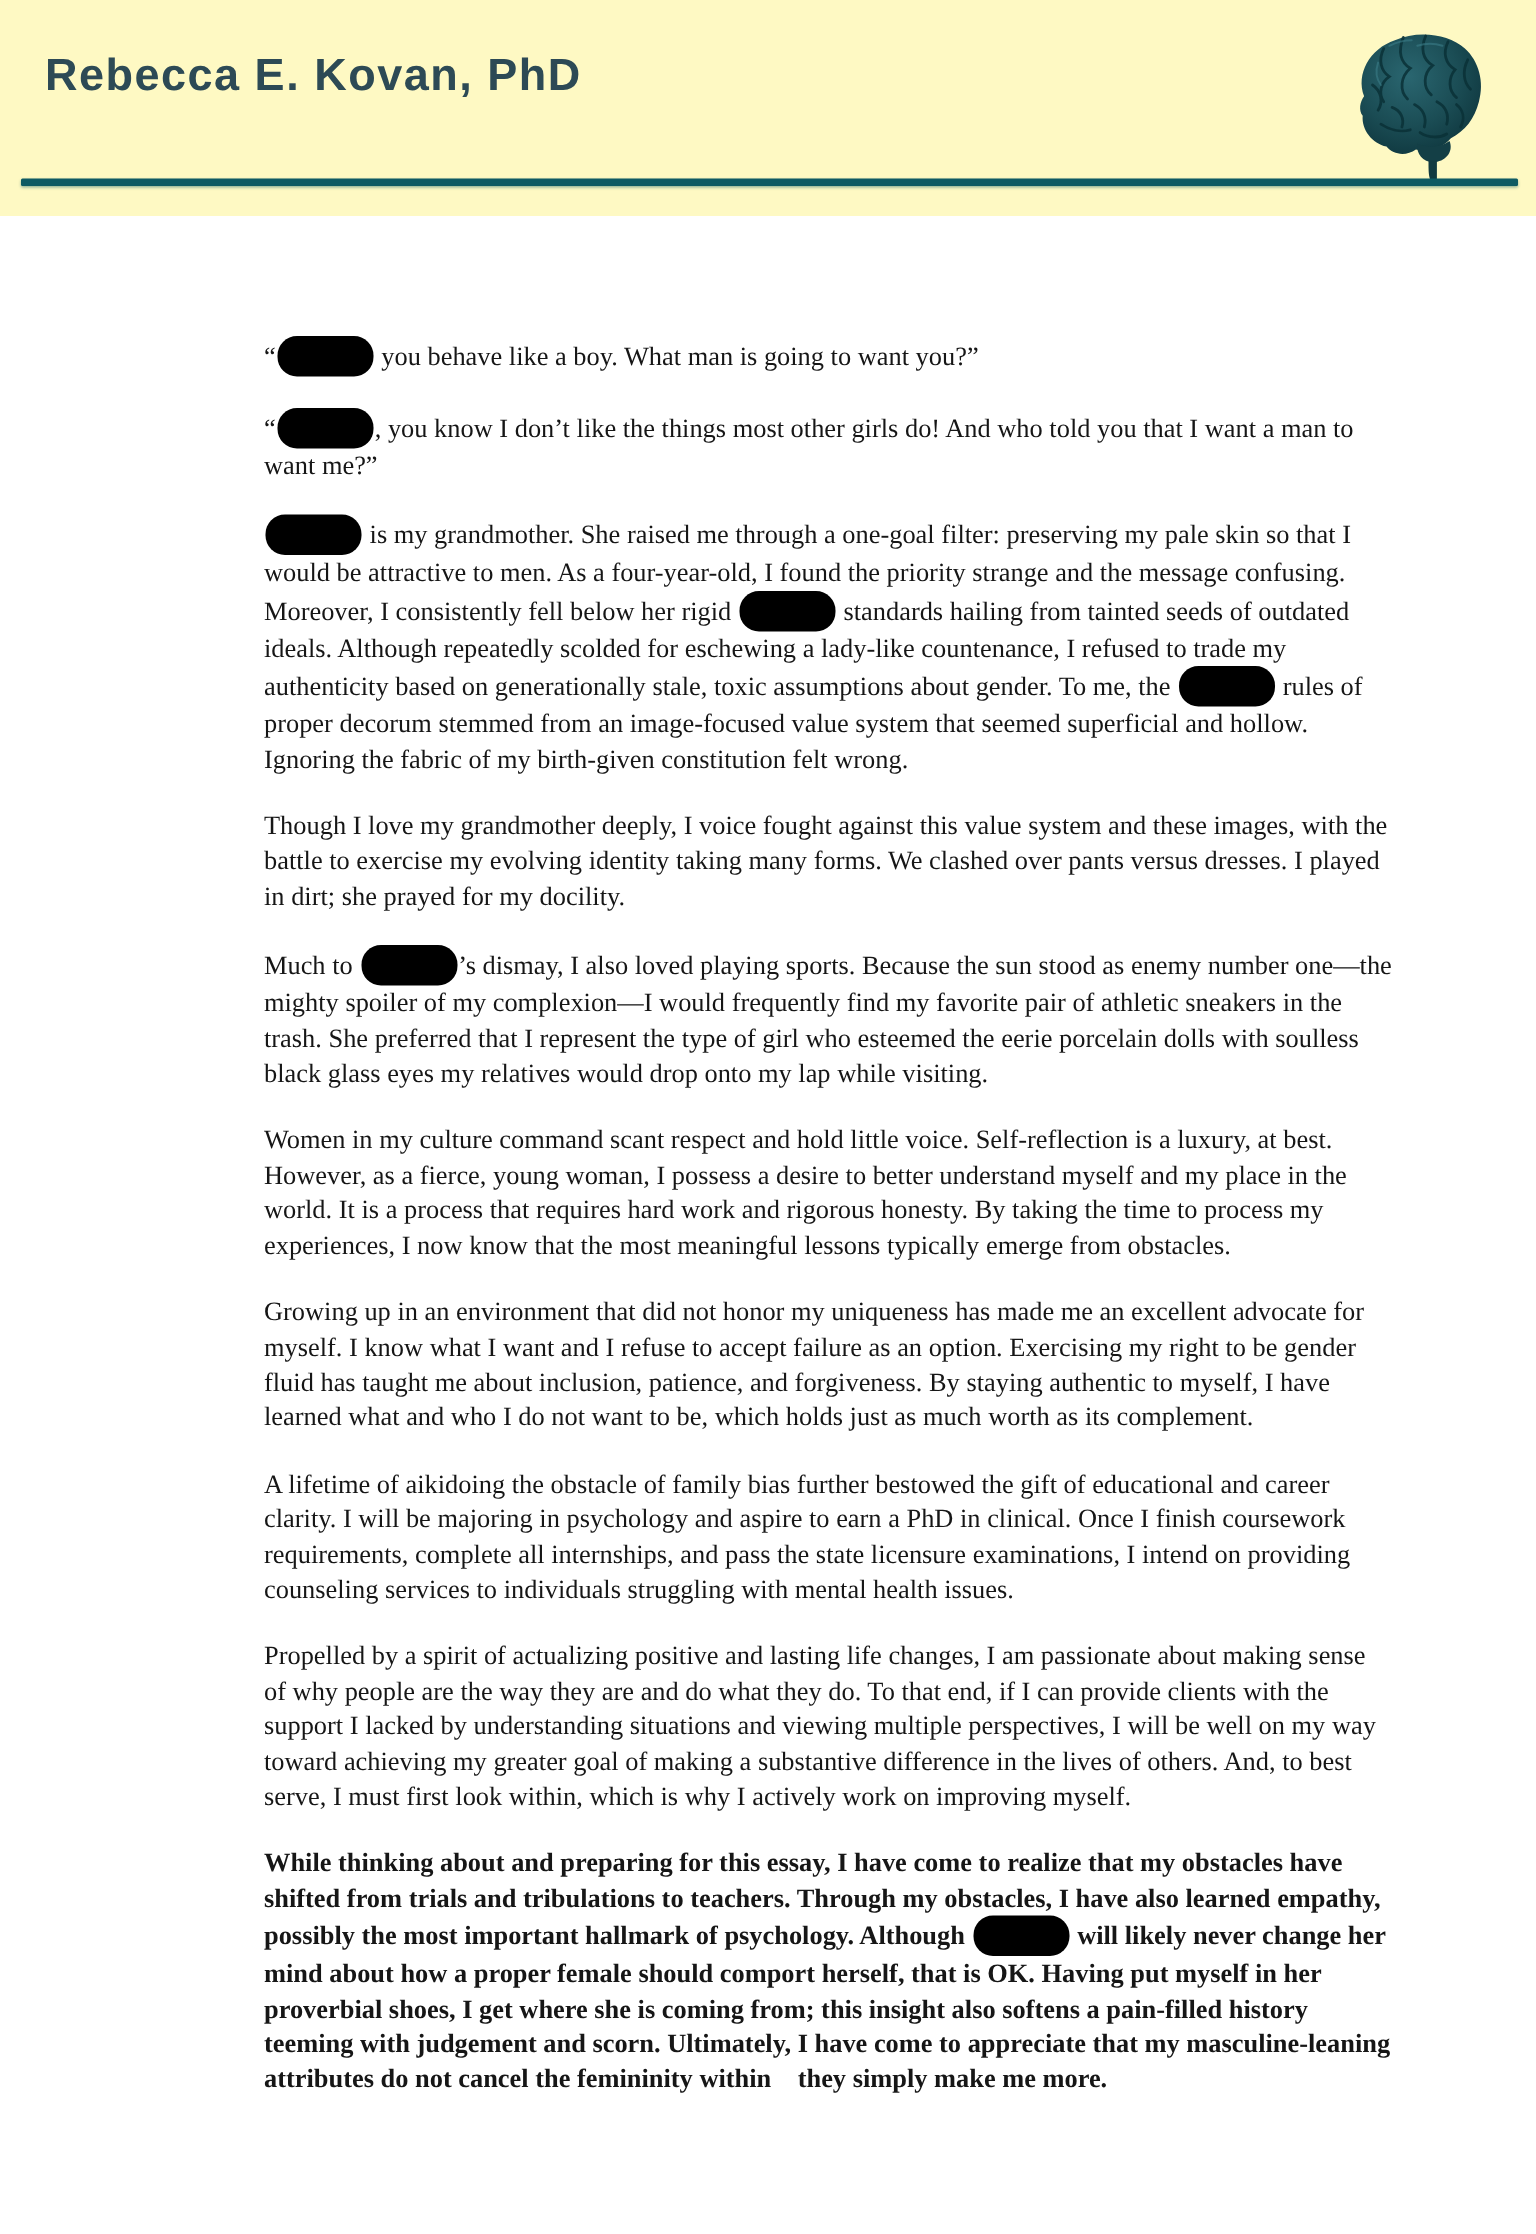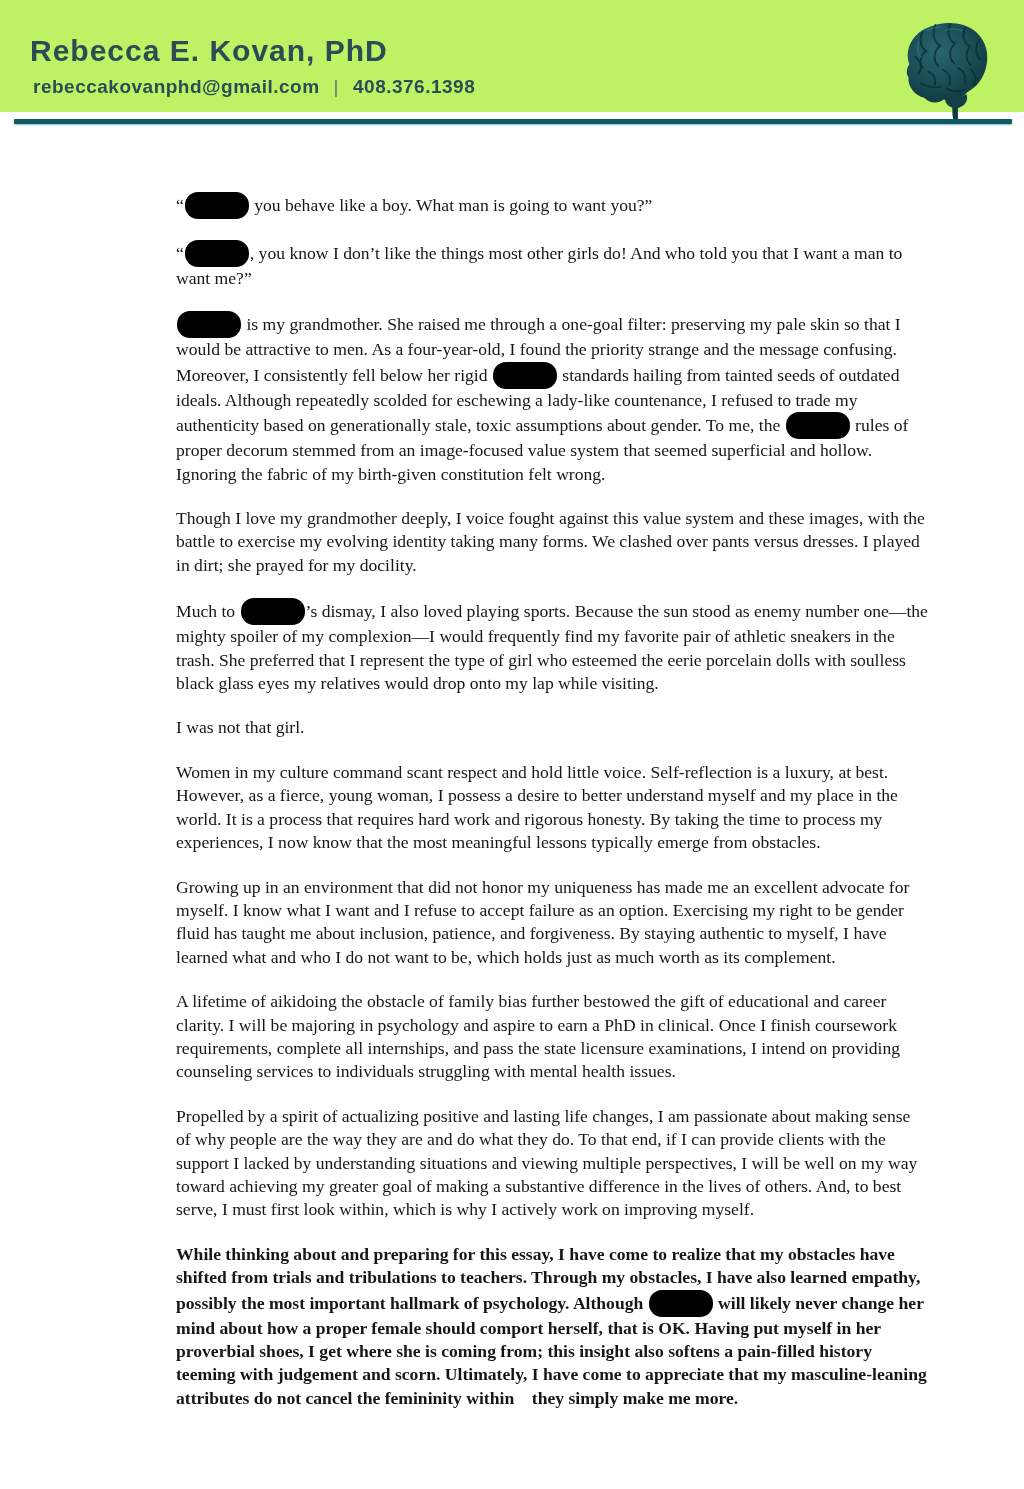--- a/index.html
+++ b/index.html
@@ -9,22 +9,22 @@
     min-height: 1489px;
     position: relative;
     font-family: "Liberation Serif", "DejaVu Serif", serif;
     color: #141414;
   }
 
   
   .letterhead {
     position: relative;
     width: 100%;
-    height: 112px;
-    background: #bef264;
+    height: 144px;
+    background: #fef9c3;
   }
   .lh-name {
     position: absolute;
     left: 30px;
     top: 34px;
     font-family: "Liberation Sans", "DejaVu Sans", sans-serif;
     font-weight: 700;
     font-size: 30px;
     letter-spacing: 1px;
     color: #2d4a55;
@@ -88,23 +88,20 @@
     border-radius: 13px;
     vertical-align: -8px;
     margin: 0 1px;
   }
 </style>
 </head>
 <body>
 
 <header class="letterhead">
   <div class="lh-name">Rebecca E. Kovan, PhD</div>
-  <div class="lh-contact">
-    <span>rebeccakovanphd@gmail.com</span><span class="pipe">|</span><span>408.376.1398</span>
-  </div>
 
   <svg class="brain-logo" viewBox="0 0 120 120" aria-hidden="true">
     <defs>
       <radialGradient id="bg1" cx="40%" cy="35%" r="75%">
         <stop offset="0%" stop-color="#2a6670"></stop>
         <stop offset="55%" stop-color="#1b4d55"></stop>
         <stop offset="100%" stop-color="#0d343b"></stop>
       </radialGradient>
     </defs>
 
@@ -138,19 +135,18 @@
 
   <div class="rule"></div>
 </header>
 
 <main class="essay">
     <p class="para">“<span class="redaction"></span> you behave like a boy. What man is going to want you?”</p>
     <p class="para">“<span class="redaction"></span>, you know I don’t like the things most other girls do! And who told you that I want a man to want me?”</p>
     <p class="para"><span class="redaction"></span> is my grandmother. She raised me through a one-goal filter: preserving my pale skin so that I would be attractive to men. As a four-year-old, I found the priority strange and the message confusing. Moreover, I consistently fell below her rigid <span class="redaction"></span> standards hailing from tainted seeds of outdated ideals. Although repeatedly scolded for eschewing a lady-like countenance, I refused to trade my authenticity based on generationally stale, toxic assumptions about gender. To me, the <span class="redaction"></span> rules of proper decorum stemmed from an image-focused value system that seemed superficial and hollow. Ignoring the fabric of my birth-given constitution felt wrong.</p>
     <p class="para">Though I love my grandmother deeply, I voice fought against this value system and these images, with the battle to exercise my evolving identity taking many forms. We clashed over pants versus dresses. I played in dirt; she prayed for my docility.</p>
     <p class="para">Much to <span class="redaction"></span>’s dismay, I also loved playing sports. Because the sun stood as enemy number one—the mighty spoiler of my complexion—I would frequently find my favorite pair of athletic sneakers in the trash. She preferred that I represent the type of girl who esteemed the eerie porcelain dolls with soulless black glass eyes my relatives would drop onto my lap while visiting.</p>
-    <p class="para">I was not that girl.</p>
     <p class="para">Women in my culture command scant respect and hold little voice. Self-reflection is a luxury, at best. However, as a fierce, young woman, I possess a desire to better understand myself and my place in the world. It is a process that requires hard work and rigorous honesty. By taking the time to process my experiences, I now know that the most meaningful lessons typically emerge from obstacles.</p>
     <p class="para">Growing up in an environment that did not honor my uniqueness has made me an excellent advocate for myself. I know what I want and I refuse to accept failure as an option. Exercising my right to be gender fluid has taught me about inclusion, patience, and forgiveness. By staying authentic to myself, I have learned what and who I do not want to be, which holds just as much worth as its complement.</p>
     <p class="para">A lifetime of aikidoing the obstacle of family bias further bestowed the gift of educational and career clarity. I will be majoring in psychology and aspire to earn a PhD in clinical. Once I finish coursework requirements, complete all internships, and pass the state licensure examinations, I intend on providing counseling services to individuals struggling with mental health issues.</p>
     <p class="para">Propelled by a spirit of actualizing positive and lasting life changes, I am passionate about making sense of why people are the way they are and do what they do. To that end, if I can provide clients with the support I lacked by understanding situations and viewing multiple perspectives, I will be well on my way toward achieving my greater goal of making a substantive difference in the lives of others. And, to best serve, I must first look within, which is why I actively work on improving myself.</p>
     <p class="para">While thinking about and preparing for this essay, I have come to realize that my obstacles have shifted from trials and tribulations to teachers. Through my obstacles, I have also learned empathy, possibly the most important hallmark of psychology. Although <span class="redaction"></span> will likely never change her mind about how a proper female should comport herself, that is OK. Having put myself in her proverbial shoes, I get where she is coming from; this insight also softens a pain-filled history teeming with judgement and scorn. Ultimately, I have come to appreciate that my masculine-leaning attributes do not cancel the femininity within    they simply make me more.</p>
   </main>
 
 </body></html>

